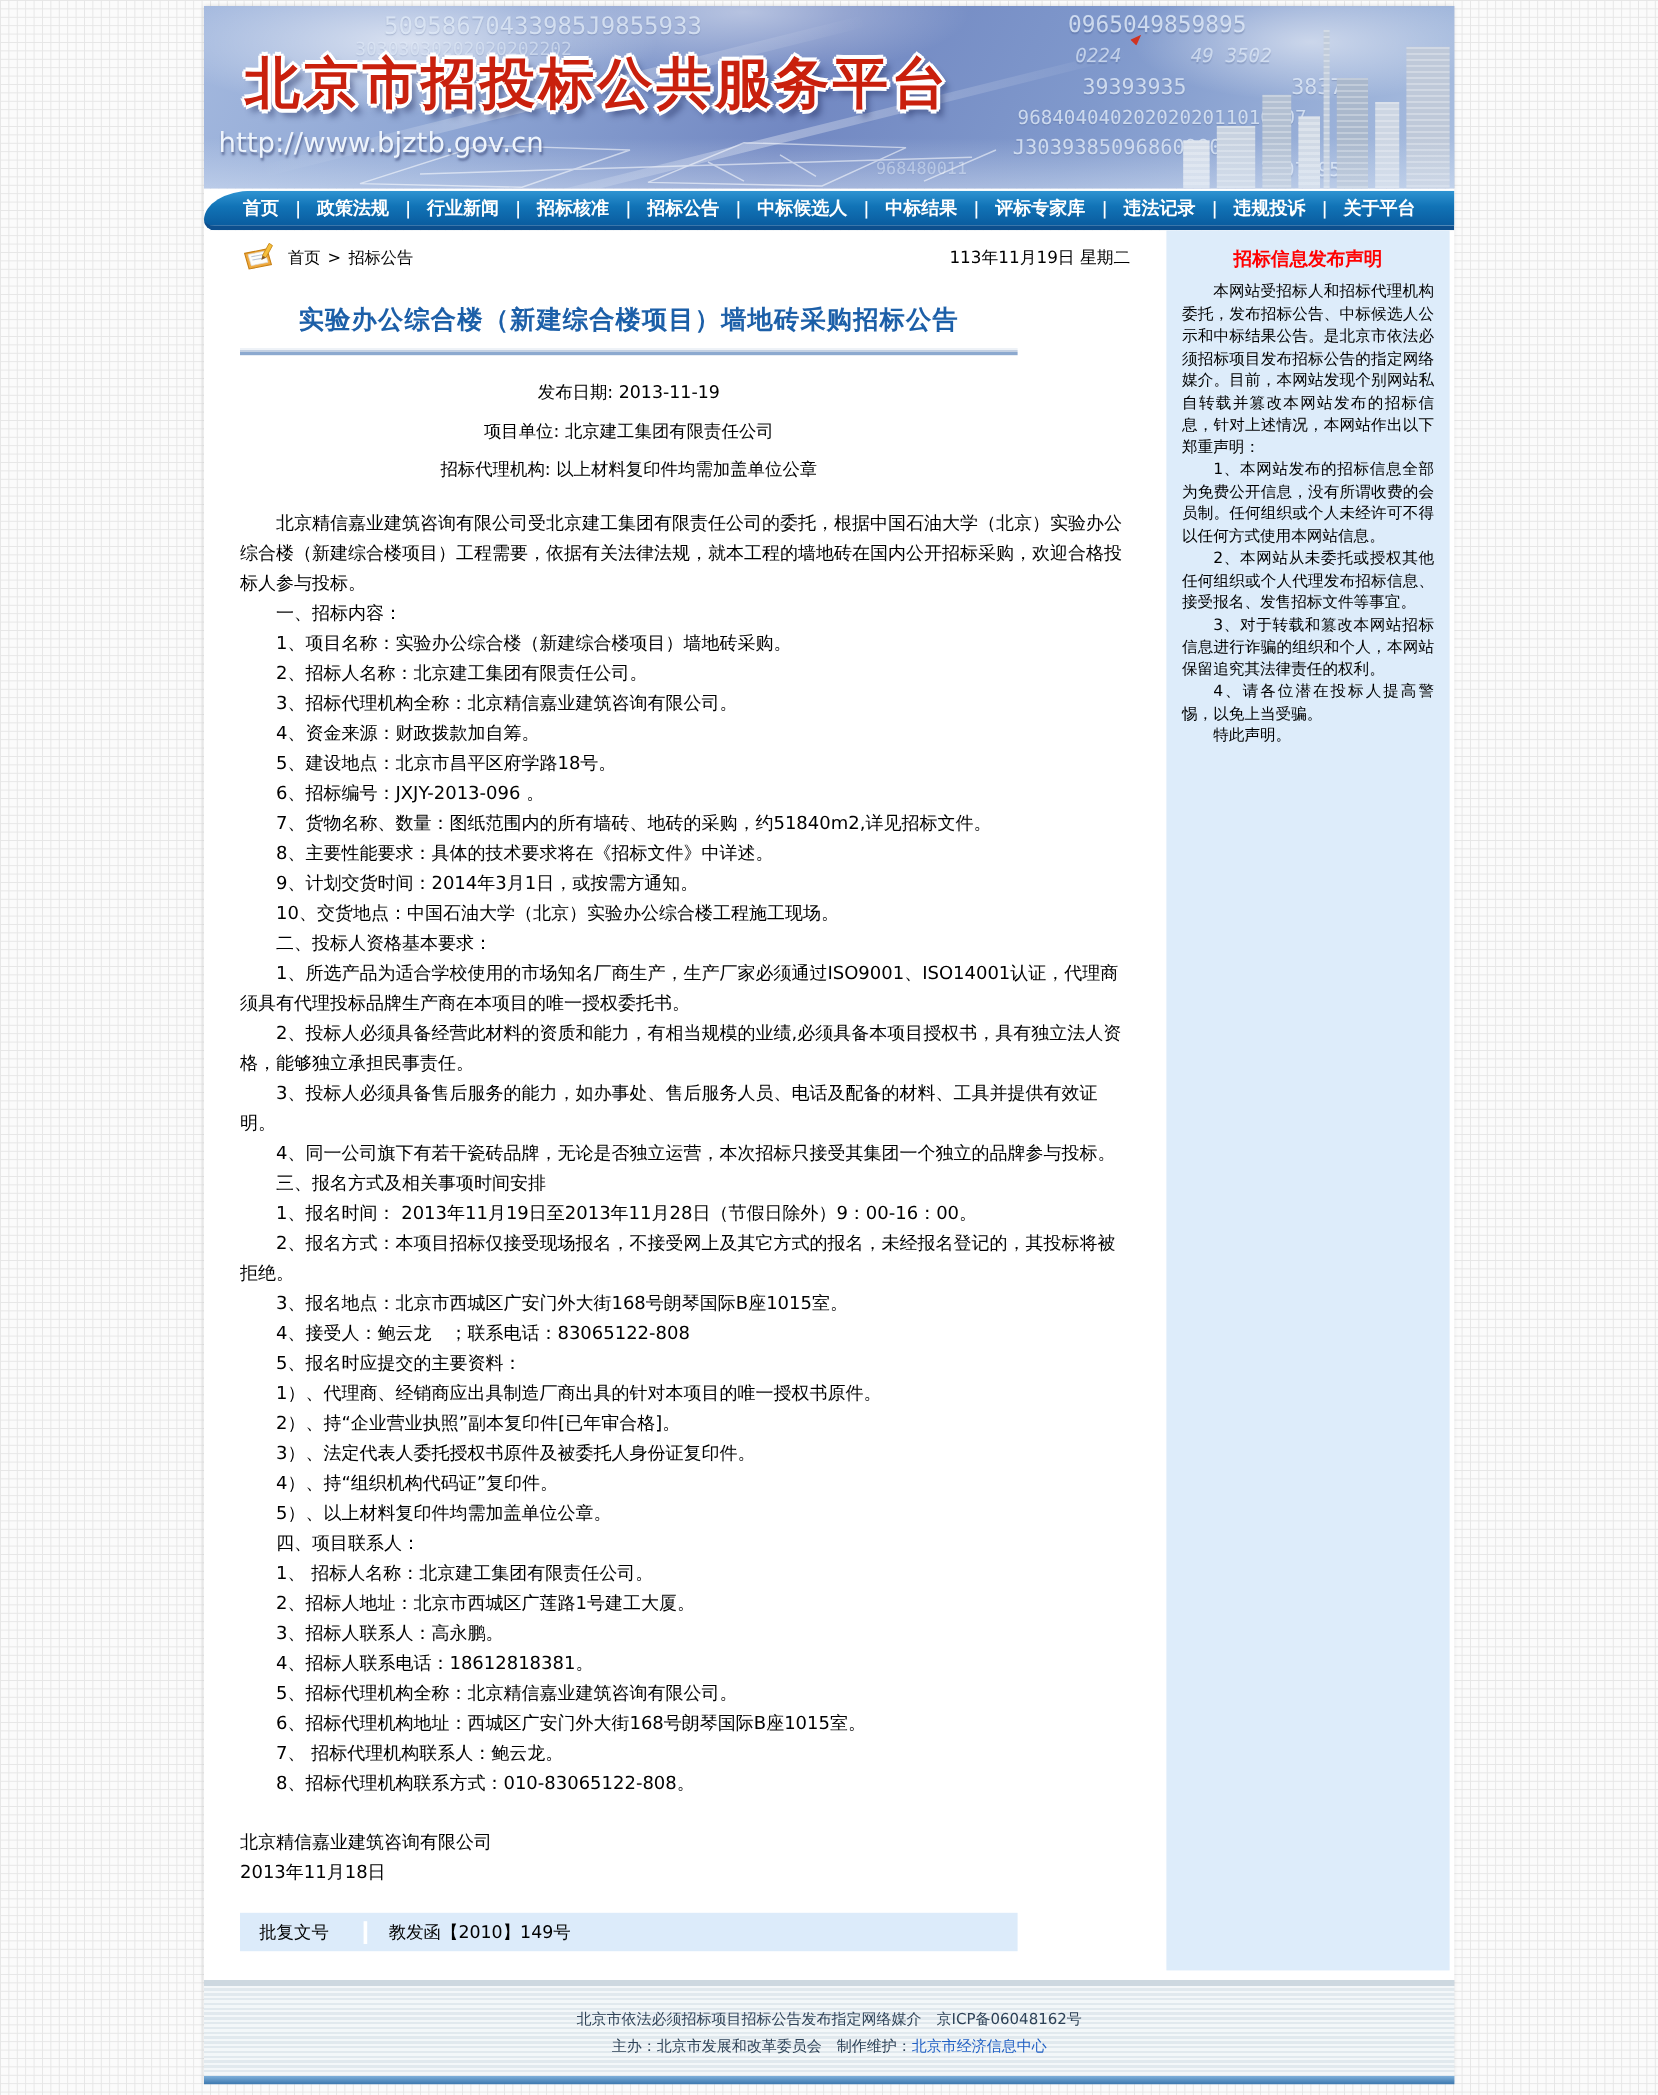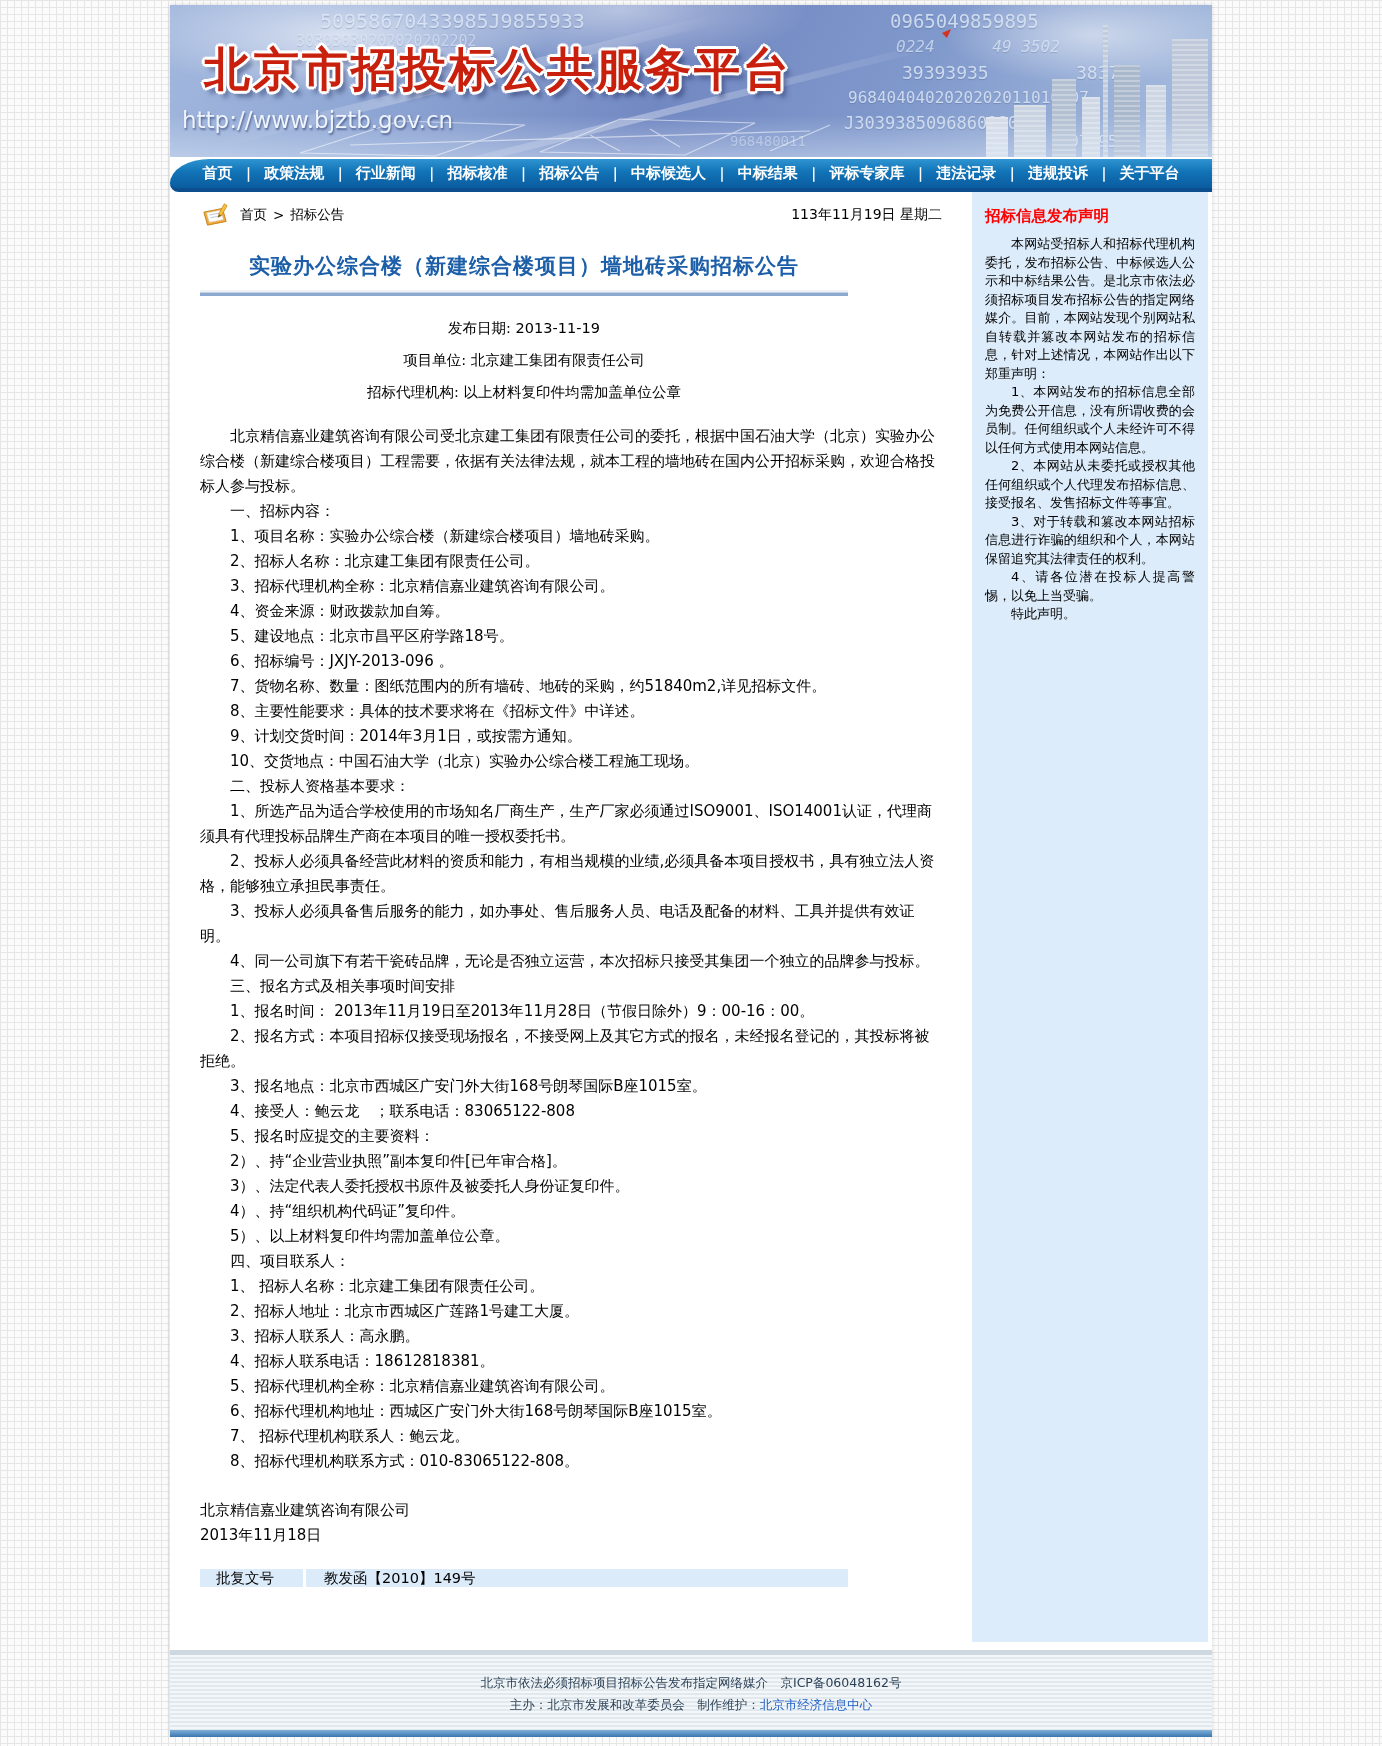--- a/index.html
+++ b/index.html
@@ -81,28 +81,28 @@
   .crumb-home{cursor:pointer;}
   .crumb-date{margin-left:auto;padding-right:4px;font-size:14px;}
   .article-head{width:648px;}
   .article-title{margin:16px 0 10px;text-align:center;font-size:21px;font-weight:bold;color:var(--title-blue);letter-spacing:1px;}
   .title-divider{height:6px;background:linear-gradient(180deg,#eef2f7 0 2px,#c3d0e2 2px 3px,#8ca9cf 3px 6px);margin-bottom:16px;}
   .article-meta p{margin:0;text-align:center;font-size:14.5px;line-height:32px;}
   .article-body{margin-top:16px;width:742px;}
   .article-body p{margin:0;font-size:15px;line-height:25px;text-indent:2em;}
   .signature{margin-top:24px;}
   .signature p{margin:0;font-size:15px;line-height:25px;}
-  .approval-row{margin-top:21px;width:648px;height:18px;display:flex;align-items:center;
+  .approval-row{margin-top:21px;width:648px;height:32px;display:flex;align-items:center;
     background:var(--approval-bg);font-size:14.5px;}
   .approval-label{flex:0 0 auto;width:106px;padding-left:16px;border-right:3px solid #fff;}
   .approval-value{padding-left:18px;}
 
   
   .sidebar{flex:0 0 236px;margin:0 4px 8px 6px;background:var(--sidebar-bg);padding:10px 13px 16px;}
-  .sidebar-title{color:var(--notice-red);font-size:15.5px;font-weight:bold;margin:4px 0 8px;}
+  .sidebar-title{text-align:center;color:var(--notice-red);font-size:15.5px;font-weight:bold;margin:4px 0 8px;}
   .sidebar-body p{margin:0;font-size:13px;line-height:18.5px;text-indent:2em;text-align:justify;}
 
   
   .footer{position:relative;text-align:center;color:var(--footer-text);font-size:12.5px;
     padding:15px 0 18px;
     background:repeating-linear-gradient(180deg,#f3f7f9 0 2px,#e1e9ee 2px 4px);
     border-top:5px solid #cdd8e0;}
   .footer p{margin:5px 0;}
   .footer .site-link{color:var(--link-blue);cursor:pointer;}
   .footer::after{content:"";position:absolute;left:0;right:0;bottom:0;height:7px;
@@ -229,20 +229,21 @@
           <p class="para">1、所选产品为适合学校使用的市场知名厂商生产，生产厂家必须通过ISO9001、ISO14001认证，代理商须具有代理投标品牌生产商在本项目的唯一授权委托书。</p>
           <p class="para">2、投标人必须具备经营此材料的资质和能力，有相当规模的业绩,必须具备本项目授权书，具有独立法人资格，能够独立承担民事责任。</p>
           <p class="para">3、投标人必须具备售后服务的能力，如办事处、售后服务人员、电话及配备的材料、工具并提供有效证明。</p>
           <p class="para">4、同一公司旗下有若干瓷砖品牌，无论是否独立运营，本次招标只接受其集团一个独立的品牌参与投标。</p>
           <p class="para">三、报名方式及相关事项时间安排</p>
           <p class="para">1、报名时间： 2013年11月19日至2013年11月28日（节假日除外）9：00-16：00。</p>
           <p class="para">2、报名方式：本项目招标仅接受现场报名，不接受网上及其它方式的报名，未经报名登记的，其投标将被拒绝。</p>
           <p class="para">3、报名地点：北京市西城区广安门外大街168号朗琴国际B座1015室。</p>
           <p class="para">4、接受人：鲍云龙　；联系电话：83065122-808</p>
           <p class="para">5、报名时应提交的主要资料：</p>
+          <p class="para">1）、代理商、经销商应出具制造厂商出具的针对本项目的唯一授权书原件。</p>
           <p class="para">2）、持“企业营业执照”副本复印件[已年审合格]。</p>
           <p class="para">3）、法定代表人委托授权书原件及被委托人身份证复印件。</p>
           <p class="para">4）、持“组织机构代码证”复印件。</p>
           <p class="para">5）、以上材料复印件均需加盖单位公章。</p>
           <p class="para">四、项目联系人：</p>
           <p class="para">1、 招标人名称：北京建工集团有限责任公司。</p>
           <p class="para">2、招标人地址：北京市西城区广莲路1号建工大厦。</p>
           <p class="para">3、招标人联系人：高永鹏。</p>
           <p class="para">4、招标人联系电话：18612818381。</p>
           <p class="para">5、招标代理机构全称：北京精信嘉业建筑咨询有限公司。</p>

